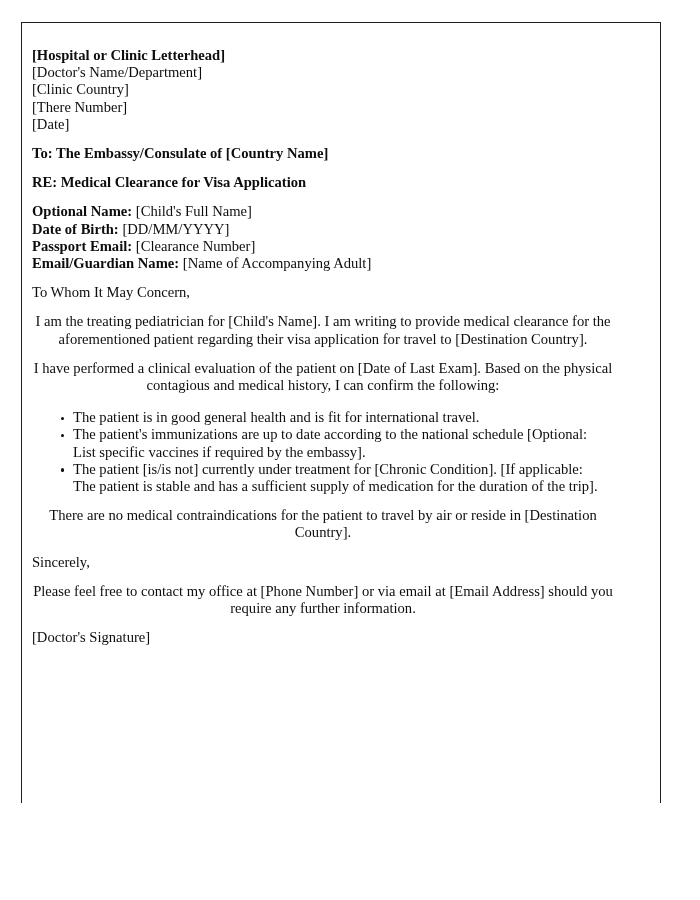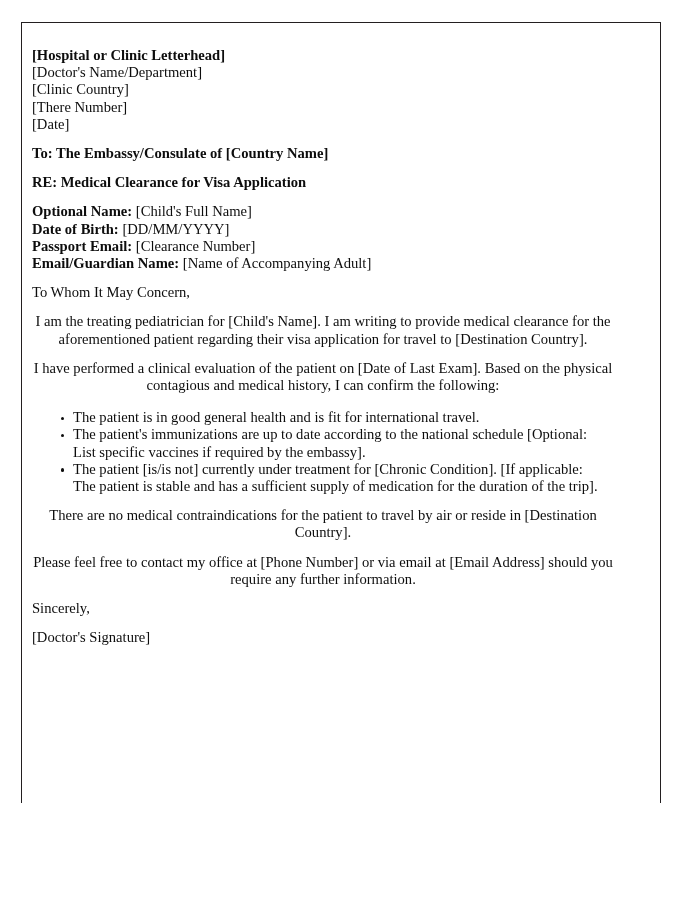--- a/index.html
+++ b/index.html
@@ -149,25 +149,25 @@
         <li>The patient is in good general health and is fit for international travel.</li>
         <li>The patient's immunizations are up to date according to the national schedule [Optional: List specific vaccines if required by the embassy].</li>
         <li>The patient [is/is not] currently under treatment for [Chronic Condition]. [If applicable: The patient is stable and has a sufficient supply of medication for the duration of the trip].</li>
       </ul>
 
       <div class="block gap-block">
         <p class="para">There are no medical contraindications for the patient to travel by air or reside in [Destination Country].</p>
       </div>
 
       <div class="block gap-block">
-        <p class="para">Please feel free to contact my office at [Phone Number] or via email at [Email Address] should you require any further information.</p>
+        <div class="line">Sincerely,</div>
       </div>
 
       <div class="block gap-block">
-        <div class="line">Sincerely,</div>
+        <p class="para">Please feel free to contact my office at [Phone Number] or via email at [Email Address] should you require any further information.</p>
       </div>
 
       <div class="block gap-block">
         <div class="line">[Doctor's Signature]</div>
       </div>
 
     </div>
   </div>
 </div>
 

